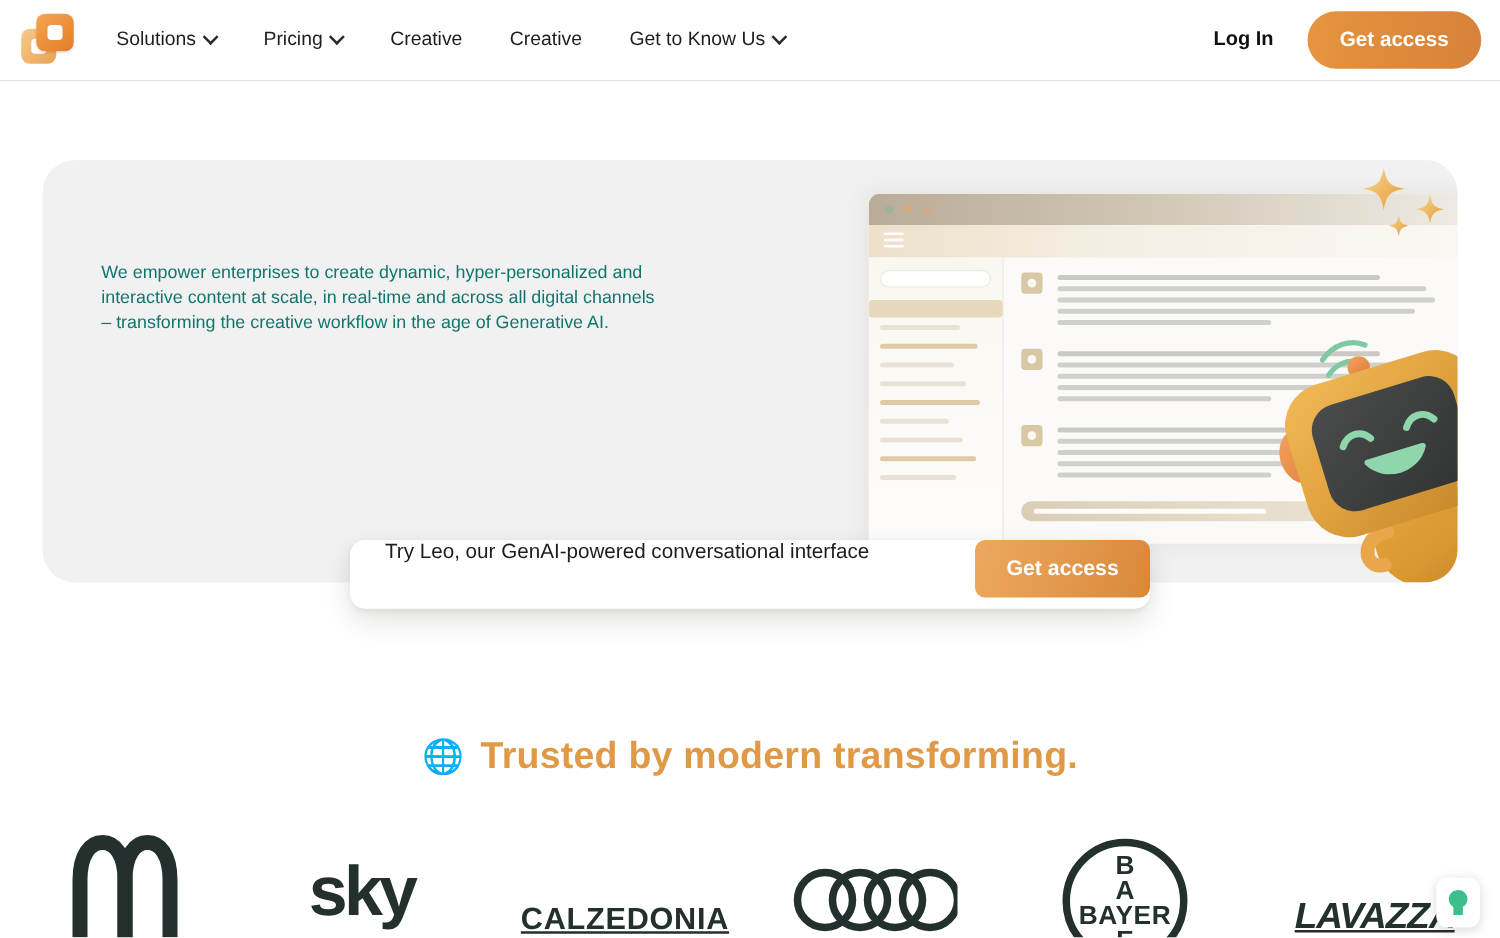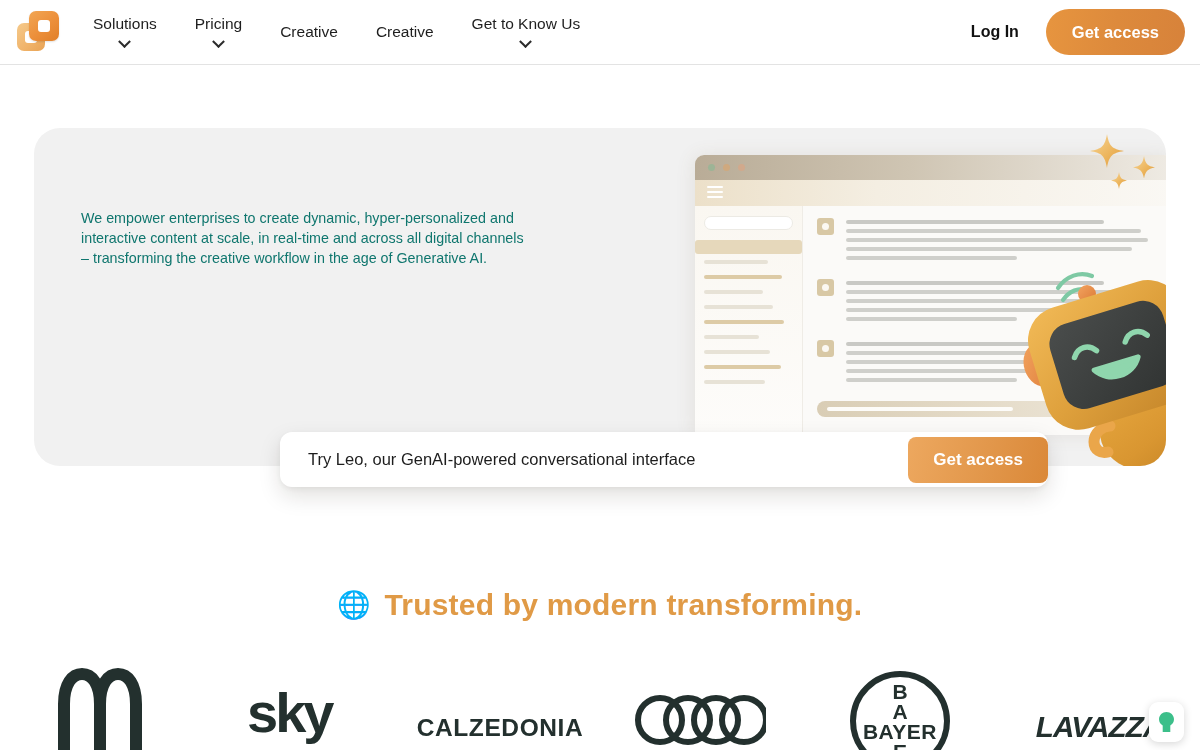--- a/index.html
+++ b/index.html
@@ -72,21 +72,20 @@
   .nav-link {
     display: flex;
     align-items: center;
     gap: 7px;
     font-size: 15.5px;
     color: #1e1e1e;
     padding: 8px 0;
     margin-right: 38px;
     cursor: pointer;
     white-space: nowrap;
-    flex-direction: column;
   }
   .nav-link:last-child { margin-right: 0; }
   .chev {
     display: inline-block;
     width: 9px; height: 9px;
     border-right: 2px solid #2b2b2b;
     border-bottom: 2px solid #2b2b2b;
     transform: rotate(45deg) translate(-2px,-2px);
   }
 
@@ -271,27 +270,26 @@
   .sparkles { position: absolute; left: 1040px; top: -18px; width: 120px; height: 90px; }
 
   
   .robot { position: absolute; left: 980px; top: 112px; width: 210px; height: 226px; }
 
   
   .leo {
     position: absolute;
     left: 280px;
     top: 432px;
-    width: 768px;
+    width: 640px;
     height: 55px;
     background: #ffffff;
     border-radius: 12px;
     box-shadow: 0 9px 22px rgba(30,20,5,.13), 0 2px 5px rgba(0,0,0,.05);
     display: flex;
-    align-items: center;
     z-index: 20;
   }
   .leo-text {
     margin-left: 28px;
     font-size: 16.5px;
     color: #1d1d1d;
   }
   .leo-btn {
     margin-left: auto;
     margin-right: 0px;
@@ -331,25 +329,26 @@
     left: 0;
     width: 1200px;
     height: 82px;
     display: flex;
     align-items: flex-start;
     justify-content: space-around;
     overflow: hidden;
   }
   .logo-item {
     display: flex;
-    align-items: center;
+    align-items: flex-end;
     justify-content: center;
     color: #23302e;
     height: 82px;
     flex: 1;
+    text-decoration: underline;
   }
   .txt-logo {
     font-weight: bold;
     color: #23302e;
     white-space: nowrap;
   }
   .calz { font-size: 24.5px; letter-spacing: 0.6px; margin-top: 38px; }
   .lavazza {
     font-size: 29px;
     font-style: italic;

